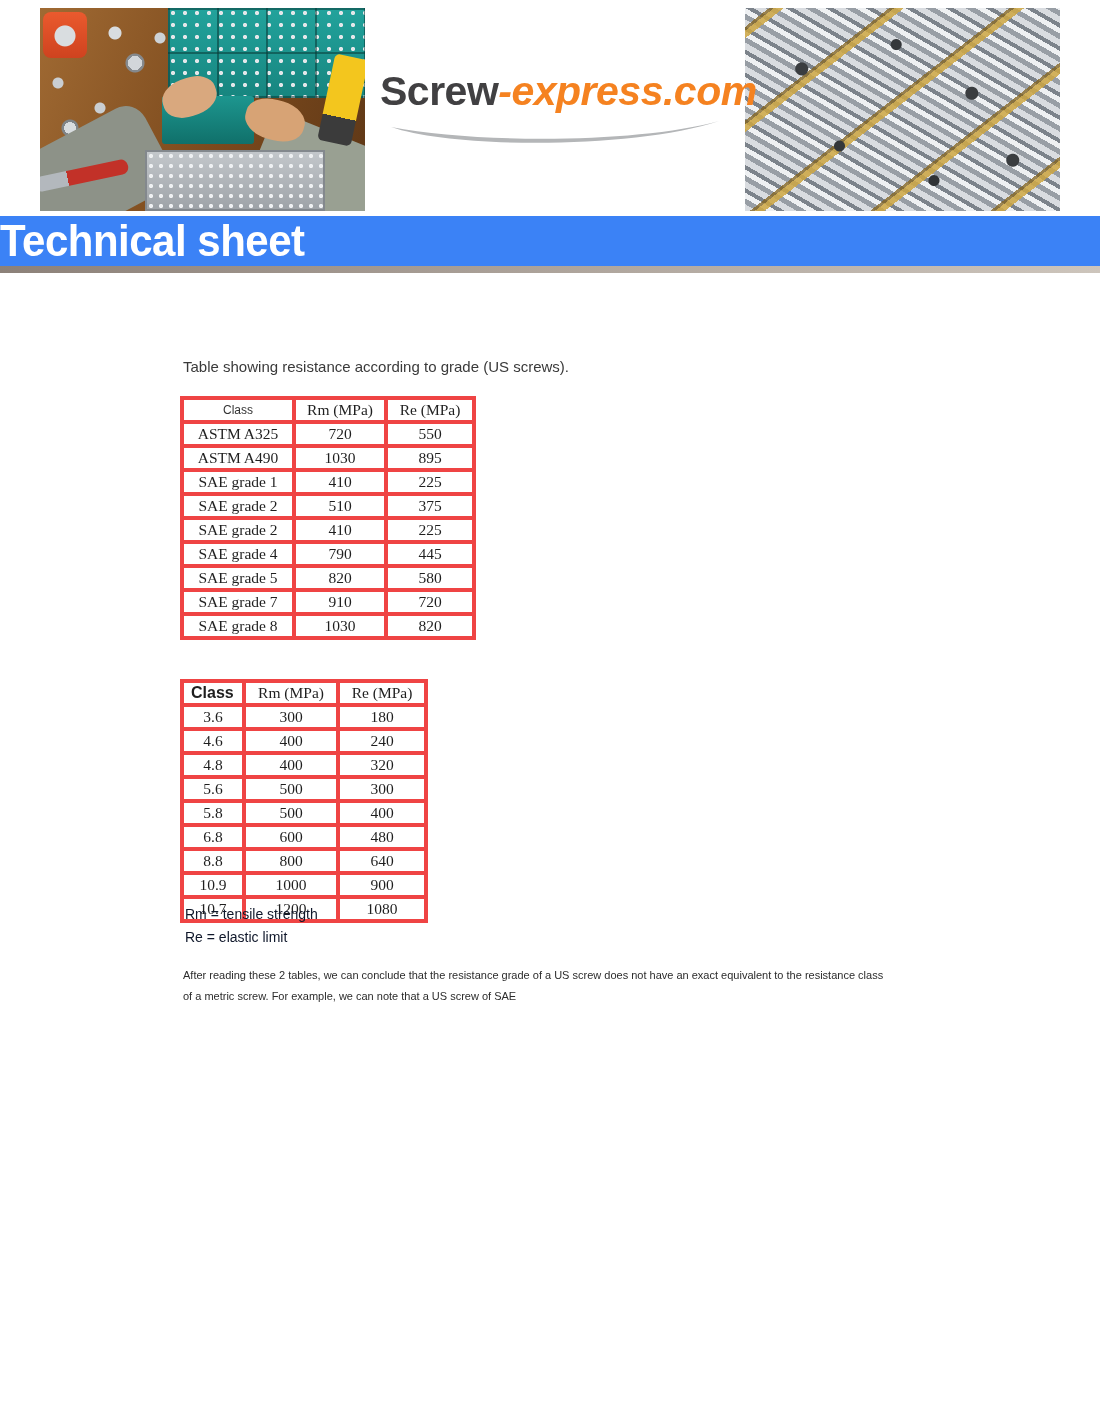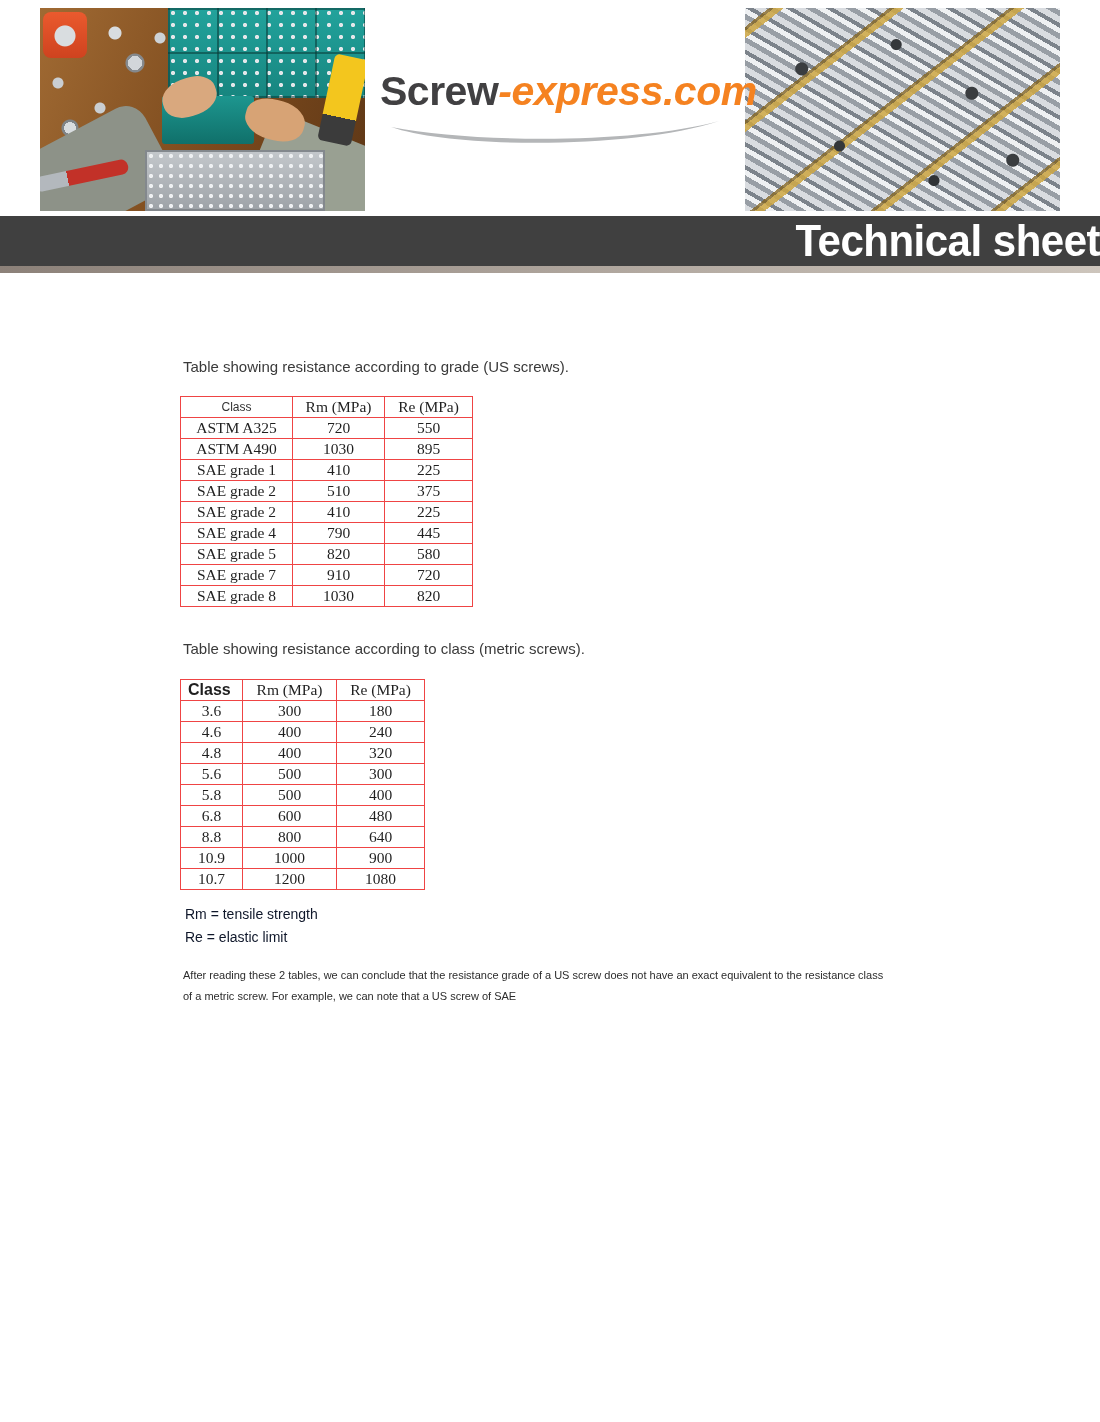--- a/index.html
+++ b/index.html
@@ -66,32 +66,32 @@
   }
 
   
   .logo-wrap { position:absolute; left:380px; top:68px; width:350px; text-align:center; }
   .logo-text { font-size:41px; font-weight:bold; letter-spacing:-0.5px; white-space:nowrap; }
   .logo-part1 { color:#414042; }
   .logo-part2 { color:#f58220; font-style:italic; }
   .logo-swoosh { display:block; margin:2px auto 0 auto; }
 
   
-  .banner { position:absolute; left:0; top:216px; width:1100px; height:50px; background:#404040; text-align:right; }
+  .banner { position:absolute; left:0; top:216px; width:1100px; height:50px; background:#3b82f6; text-align:left; }
   .banner-title { color:#ffffff; font-size:42px; font-weight:bold; letter-spacing:-0.5px; line-height:50px; display:inline-block; transform:scaleY(1.04); }
   .strip { position:absolute; left:0; top:266px; width:1100px; height:7px; background:linear-gradient(90deg,#8c8179,#cdc5bc); }
 
   
   .intro { position:absolute; font-size:15px; color:#3a3a3a; }
   .intro-us { left:183px; top:358px; }
   .intro-metric { left:183px; top:640px; }
 
   
   .data-table { position:absolute; border-collapse:collapse; font-family:"Liberation Serif",serif; font-size:15.5px; color:#1f1f1f; }
-  .data-table th, .data-table td { border:1px solid #ef4444; text-align:center; height:20px; line-height:20px; padding:0 4px; font-weight:normal; }
+  .data-table th, .data-table td { border:4px solid #ef4444; text-align:center; height:20px; line-height:20px; padding:0 4px; font-weight:normal; }
   .table-us { left:180px; top:396px; }
   .table-us th:nth-child(1), .table-us td:nth-child(1) { width:112px; }
   .table-us th:nth-child(2), .table-us td:nth-child(2) { width:92px; }
   .table-us th:nth-child(3), .table-us td:nth-child(3) { width:88px; }
   .table-us .th-class { font-family:"Liberation Sans",sans-serif; font-size:12px; color:#333; }
 
   .table-metric { left:180px; top:679px; }
   .table-metric th:nth-child(1), .table-metric td:nth-child(1) { width:62px; }
   .table-metric th:nth-child(2), .table-metric td:nth-child(2) { width:94px; }
   .table-metric th:nth-child(3), .table-metric td:nth-child(3) { width:88px; }
@@ -195,21 +195,20 @@
           <td>720</td>
         </tr>
         <tr>
           <td>SAE grade 8</td>
           <td>1030</td>
           <td>820</td>
         </tr>
       </tbody>
   </table>
 
-  <div class="intro intro-metric">Table showing resistance according to class (metric screws).</div>
 
   <table class="data-table table-metric">
     <thead>
       <tr>
         <th class="th-class">Class</th>
         <th>Rm (MPa)</th>
         <th>Re (MPa)</th>
       </tr>
     </thead>
     <tbody>

